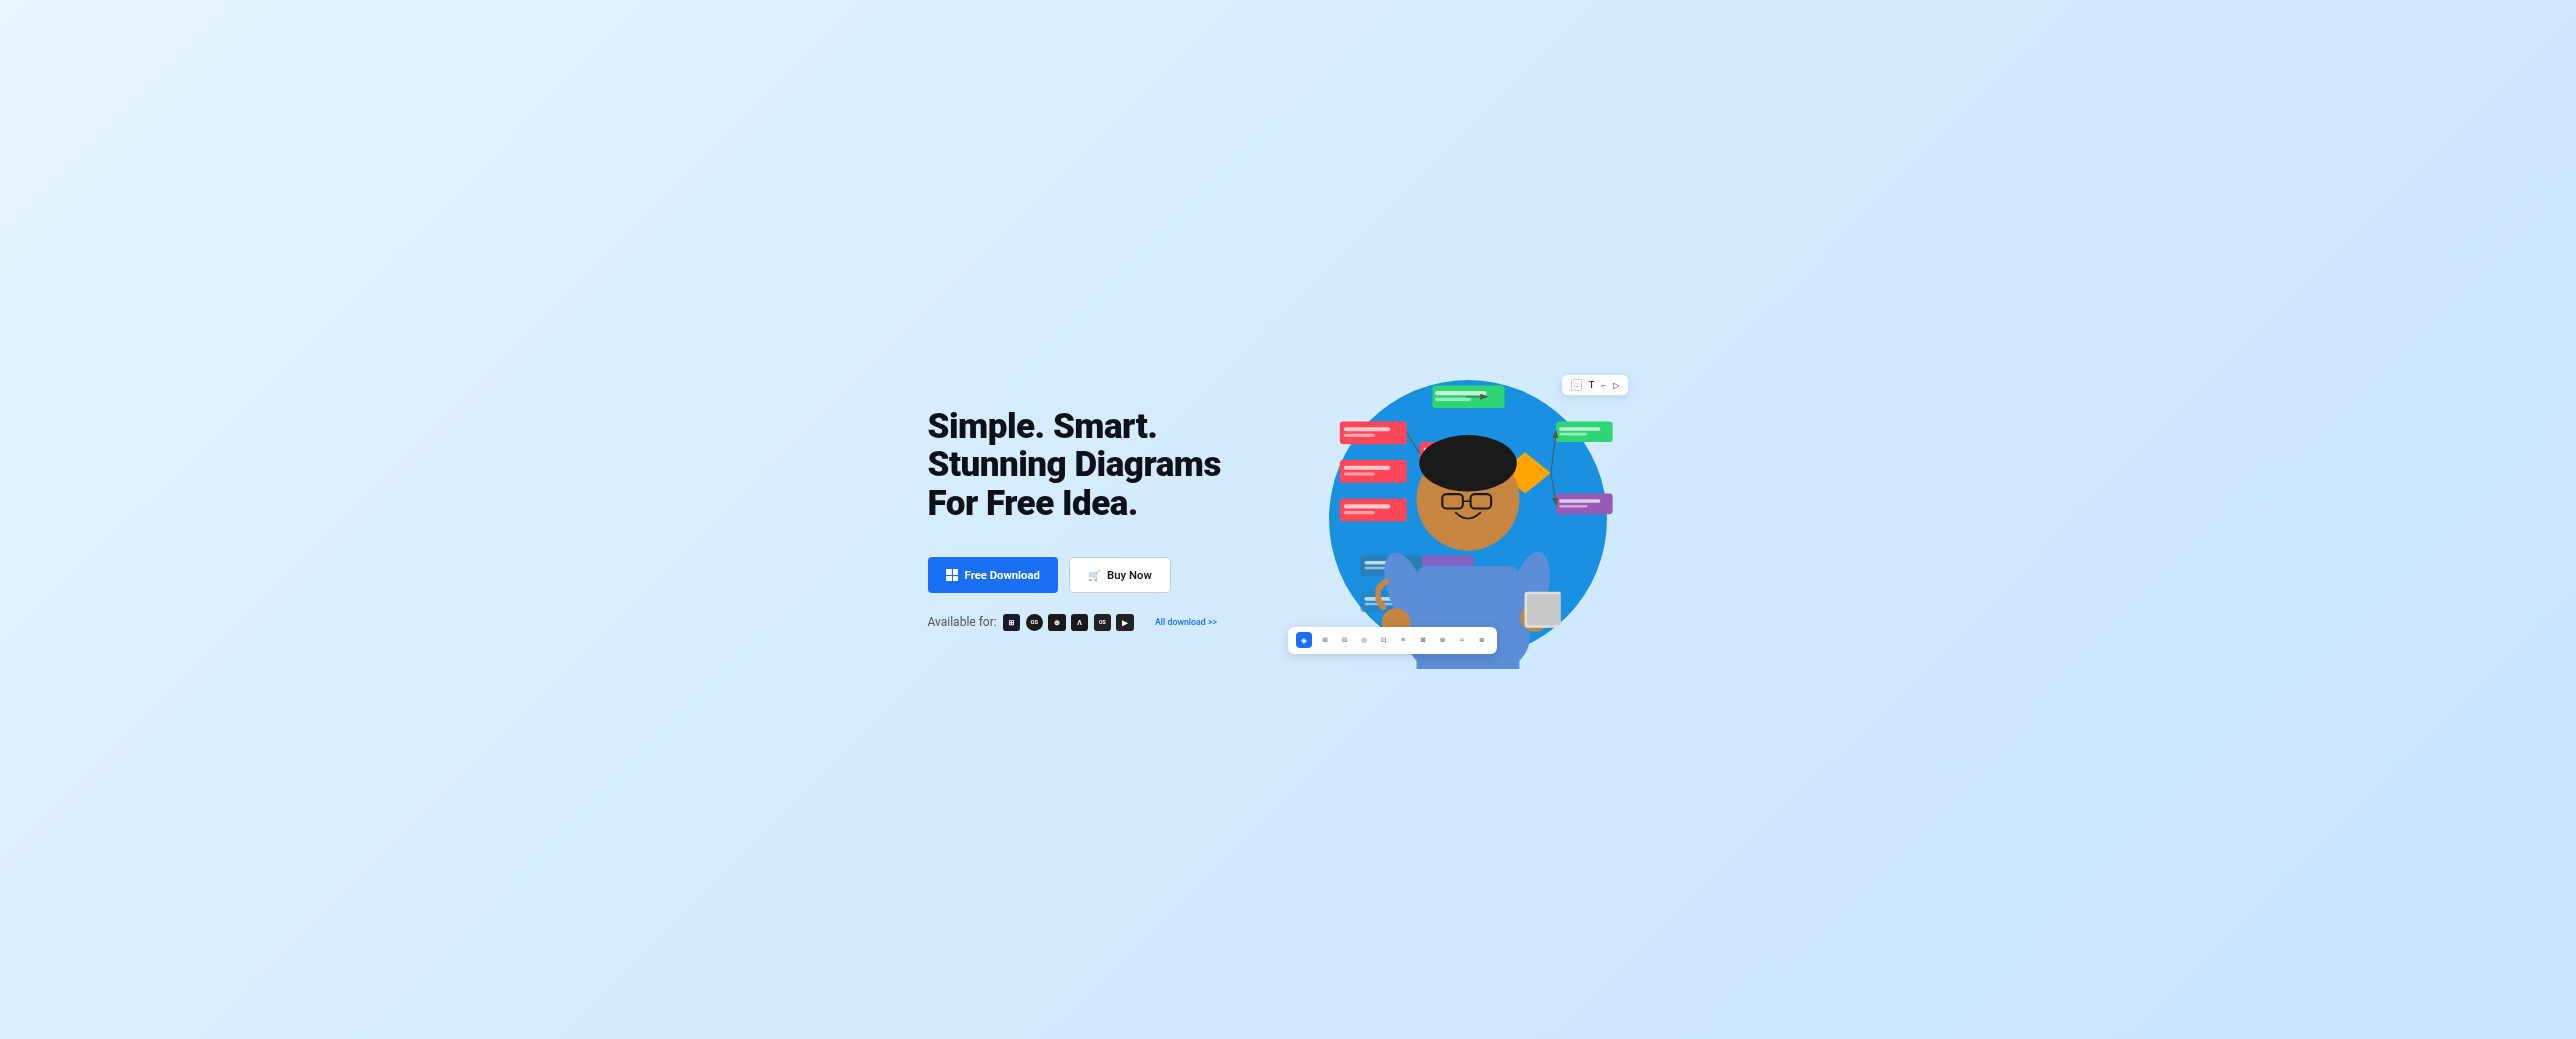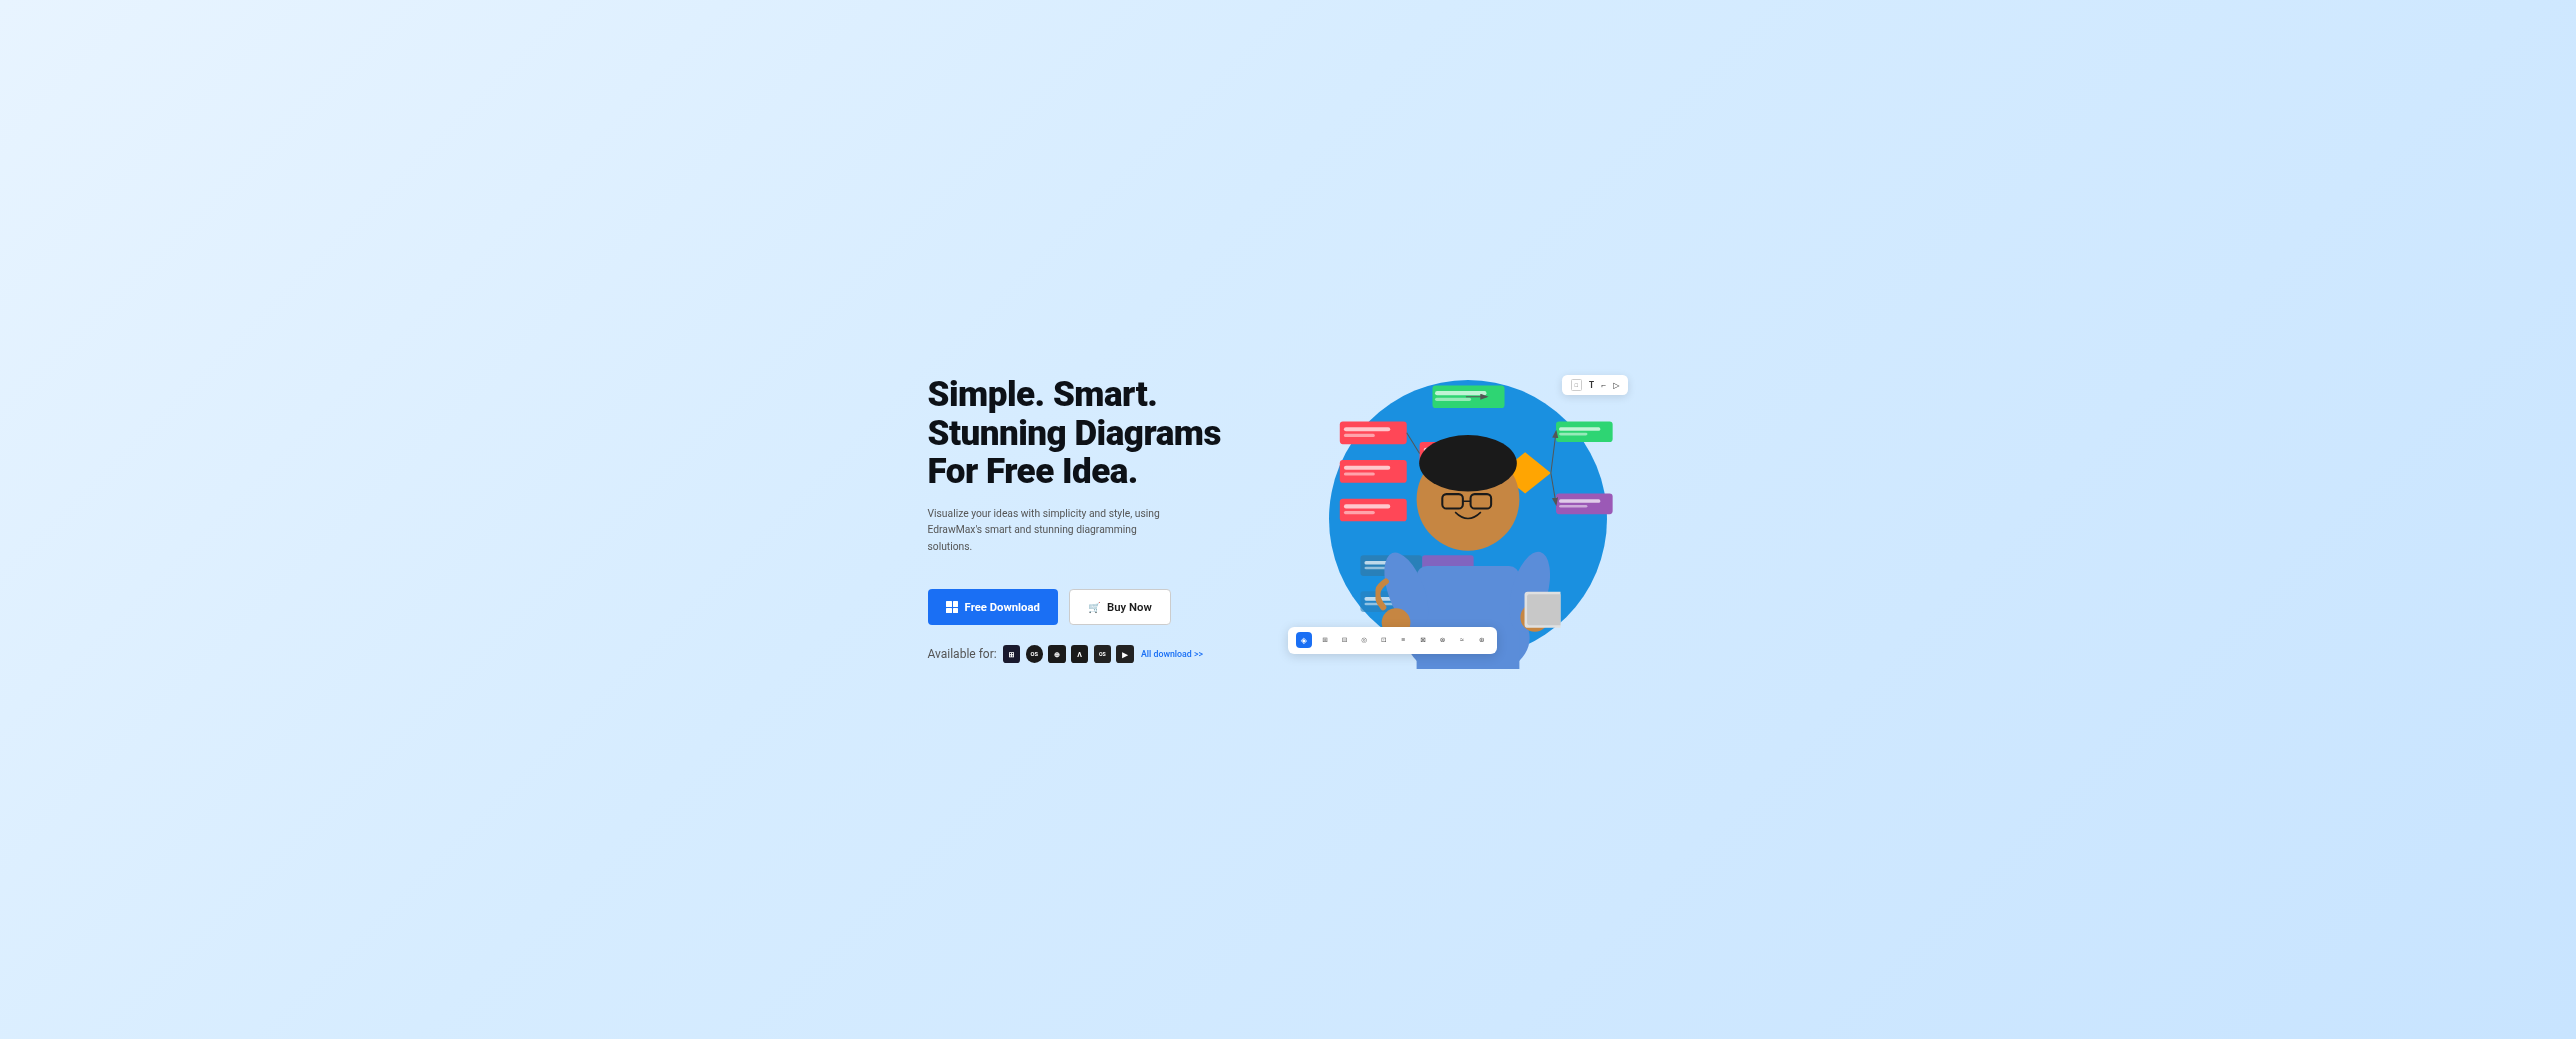--- a/index.html
+++ b/index.html
@@ -159,21 +159,21 @@
 
     .platform-icon.linux {
       background: #1a1a1a;
     }
 
     .all-download-link {
       font-size: 8.8px;
       color: #1a6ff4;
       text-decoration: none;
       font-weight: 500;
-      margin-left: 1px;
+      margin-left: 15px;
     }
 
     
     .hero-right {
       flex: 1;
       max-width: 361px;
       position: relative;
       display: flex;
       align-items: center;
       justify-content: center;
@@ -200,21 +200,20 @@
 <section class="hero-section">
   <div class="hero-container">
 
     <div class="hero-left">
       <h1 class="hero-title">
         <span>Simple. Smart.</span><br>
         <span>Stunning Diagrams</span><br>
         <span>For Free Idea.</span>
       </h1>
 
-      <p class="hero-subtitle">Visualize your ideas with simplicity and style, using EdrawMax's smart and stunning diagramming solutions.</p>
 
       <div class="hero-buttons">
         <a href="#" class="btn-primary">
           <div class="windows-icon">
             <span></span>
               <span></span>
               <span></span>
               <span></span>
           </div>
           <span>Free Download</span>

